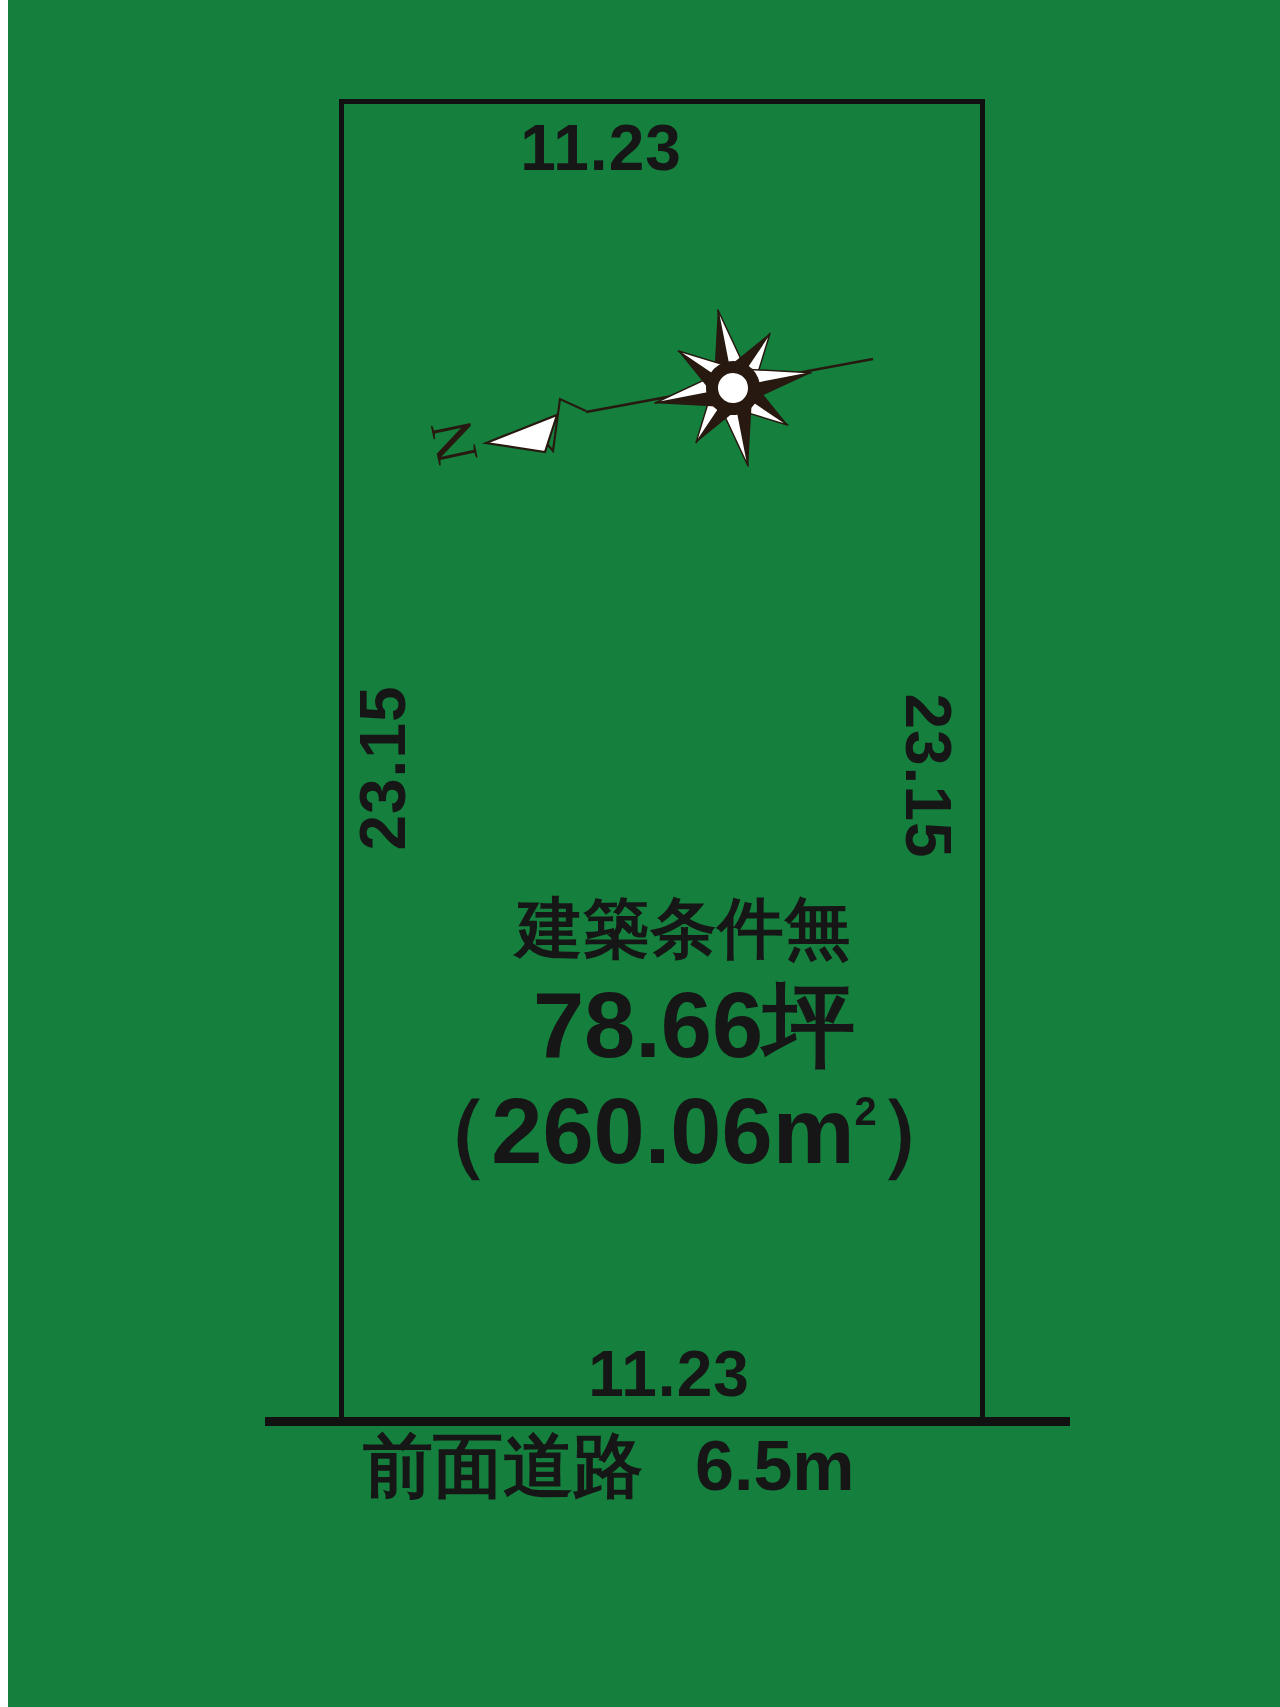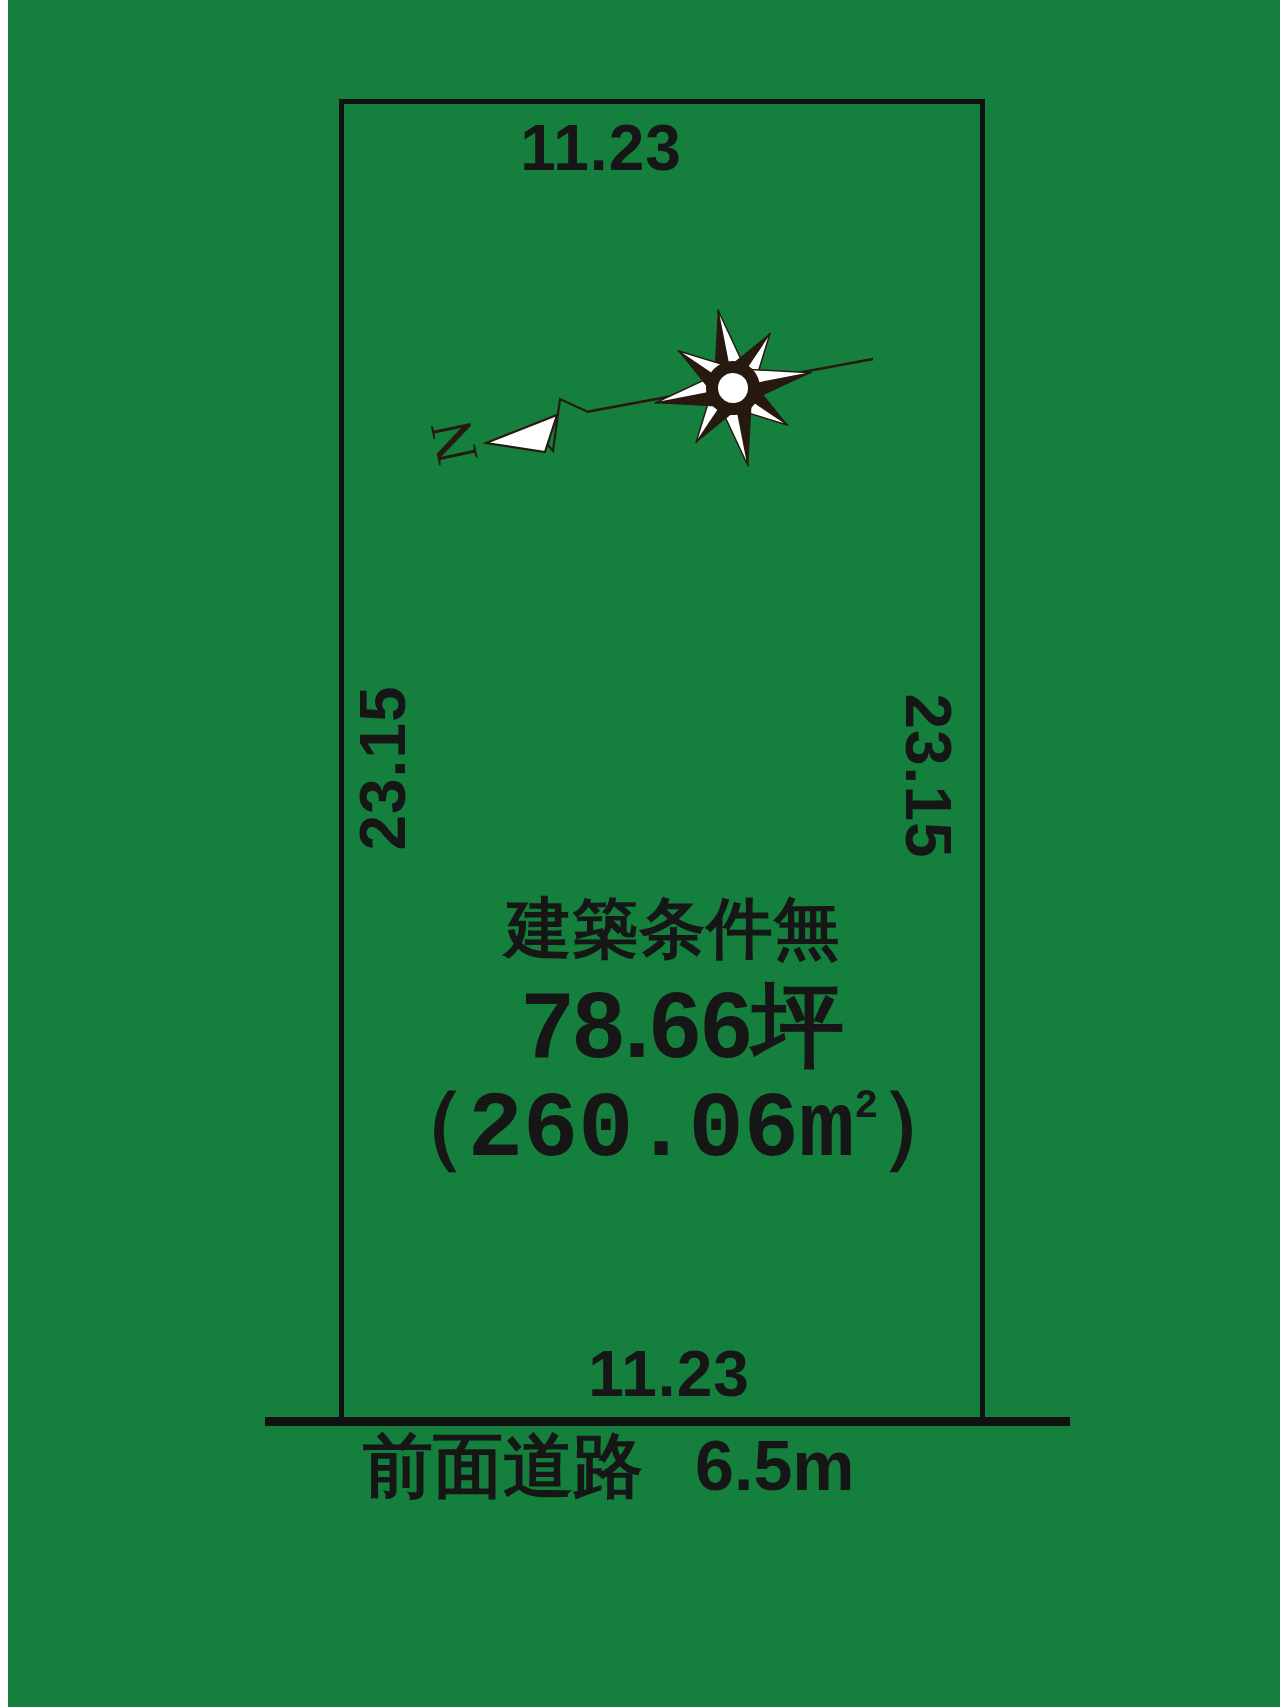--- a/index.html
+++ b/index.html
@@ -30,35 +30,35 @@
     letter-spacing:1px;
     white-space:nowrap;
   }
   .dim-top{left:443px;top:116px;}
   .dim-bottom{left:511px;top:1342px;}
   .dim-left{left:225px;top:736px;transform:rotate(-90deg);}
   .dim-right{left:770px;top:744px;transform:rotate(90deg);}
   .compass{position:absolute;left:400px;top:285px;width:480px;height:200px;}
   .center-block{
     position:absolute;
-    left:316px;top:894px;width:698px;
+    left:327px;top:894px;width:698px;
     text-align:center;
     color:#161616;
   }
   .condition{
     font-size:66px;font-weight:bold;line-height:1.05;
     letter-spacing:1px;
   }
   .tsubo{
     font-size:92px;font-weight:bold;line-height:1.0;
     margin-top:16px;letter-spacing:0px;padding-left:20px;
   }
   .sqm{
     font-size:92px;font-weight:bold;line-height:1.0;
-    margin-top:14px;white-space:nowrap;font-family:Liberation Mono, monospace;
+    margin-top:14px;white-space:nowrap;
   }
   .sqm sup{
     font-size:40px;
     vertical-align:0.95em;
     line-height:0;
   }
   .road-line{
     position:absolute;
     left:257px;top:1417px;
     width:805px;height:9px;

